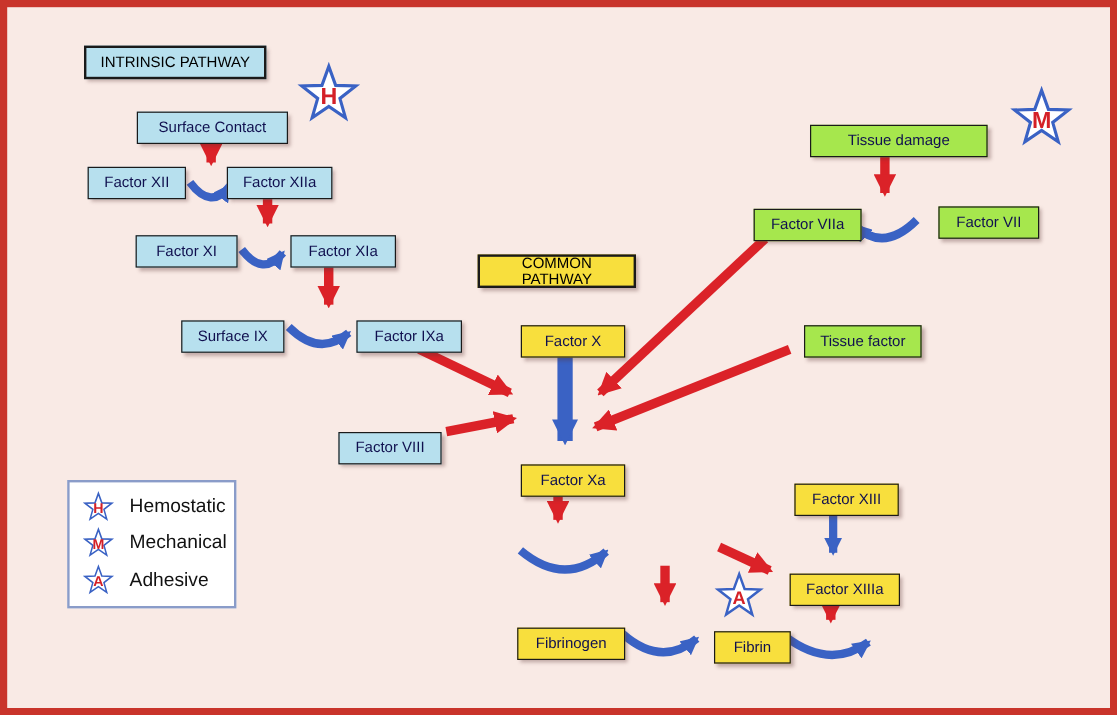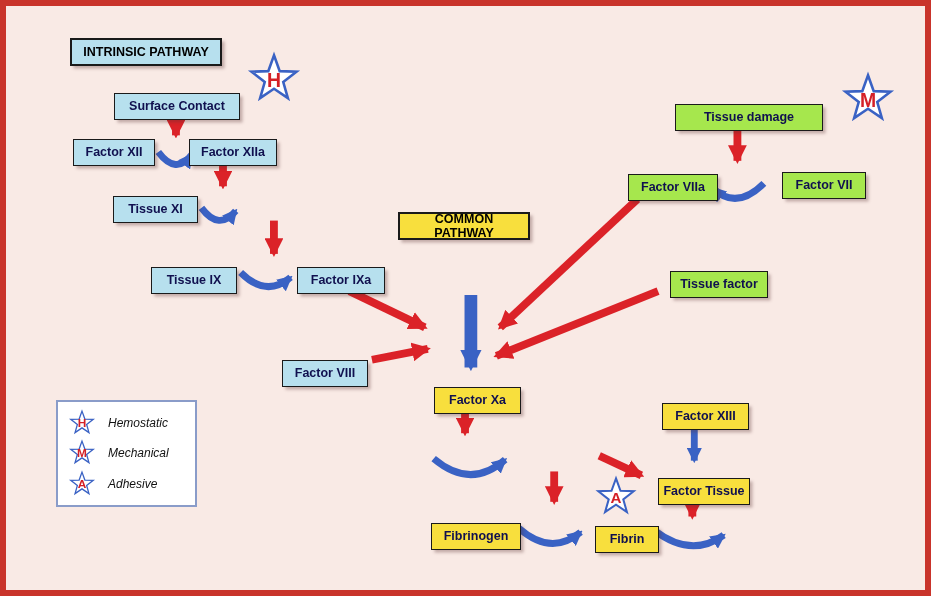--- a/index.html
+++ b/index.html
@@ -6,42 +6,42 @@
   html,body { margin:0; padding:0; background:#fff; font-family:"Liberation Sans", sans-serif; }
   .frame {
     position:relative; width:931px; height:596px;
     background:#f9eae5; border:6px solid #c9342b; overflow:hidden;
   }
   svg.arrows { position:absolute; left:0; top:0; width:100%; height:100%; z-index:1; }
   .box {
     position:absolute; z-index:2;
     display:flex; align-items:center; justify-content:center; text-align:center;
     border:1.6px solid #1a1a1a;
-    font-size:12.5px; font-weight:bold; color:#10104f; line-height:1.15;
+    font-size:12.5px; font-weight:normal; color:#10104f; line-height:1.15;
     padding:2px 4px;
     box-shadow:2.5px 2.5px 3px rgba(90,50,50,.35);
   }
   .blue   { background:#b7e0ee; }
   .yellow { background:#f8df3d; }
   .green  { background:#a6e74d; }
   .title  { border-width:2.6px; color:#000; }
   .r  { stroke:#db2228; stroke-width:8;  fill:none; marker-end:url(#ra); }
   .b  { stroke:#3a62c4; stroke-width:7;  fill:none; marker-end:url(#ba); }
   .bt { stroke:#3a62c4; stroke-width:13; fill:none; marker-end:url(#bt); }
   .star-svg { overflow:visible; }
   .star-svg polygon { fill:#ffffff; stroke:#3a62c4; stroke-width:2.4; }
   .star-svg text { fill:#d42027; font-weight:bold; font-size:18px; text-anchor:middle; font-family:"Liberation Sans",sans-serif; }
   .star-abs { position:absolute; z-index:3; }
   .legend {
     position:absolute; left:50px; top:394px; width:141px; height:107px; z-index:2;
     background:#fff; border:2px solid #8a9cc9;
     display:flex; flex-direction:column; justify-content:space-around; padding:6px 10px;
   }
   .legend-row { display:flex; align-items:center; gap:12px; }
-  .legend-label { font-size:12px; color:#111;font-style:italic; }
+  .legend-label { font-size:16px; color:#111; }
 </style>
 </head>
 <body>
 
 <div class="frame">
 
   <svg class="arrows" width="931" height="596" viewBox="0 0 931 596">
     <defs>
       <marker id="ra" viewBox="0 0 6 6" refX="5" refY="3" markerWidth="2.4" markerHeight="2.4" orient="auto">
         <path d="M0,0 L6,3 L0,6 Z" fill="#db2228"></path>
@@ -78,33 +78,35 @@
     <path class="b" d="M520,533 Q553,562 583,537"></path>
     <path class="b" d="M658,535 Q696,564 729,540"></path>
   </svg>
 
   <div class="box blue title" style="left:64px;top:32px;width:152px;height:28px">INTRINSIC PATHWAY</div>
   <div class="box yellow title" style="left:392px;top:206px;width:132px;height:28px">COMMON PATHWAY</div>
 
   <div class="box blue" style="left:108px;top:87px;width:126px;height:27px">Surface Contact</div>
   <div class="box blue" style="left:67px;top:133px;width:82px;height:27px">Factor XII</div>
   <div class="box blue" style="left:183px;top:133px;width:88px;height:27px">Factor XIIa</div>
-  <div class="box blue" style="left:107px;top:190px;width:85px;height:27px">Tissue XI</div>
-  <div class="box blue" style="left:145px;top:261px;width:86px;height:27px">Tissue IX</div>
+  <div class="box blue" style="left:107px;top:190px;width:85px;height:27px">Factor XI</div>
+  <div class="box blue" style="left:236px;top:190px;width:88px;height:27px">Factor XIa</div>
+  <div class="box blue" style="left:145px;top:261px;width:86px;height:27px">Surface IX</div>
   <div class="box blue" style="left:291px;top:261px;width:88px;height:27px">Factor IXa</div>
   <div class="box blue" style="left:276px;top:354px;width:86px;height:27px">Factor VIII</div>
 
   <div class="box green" style="left:669px;top:98px;width:148px;height:27px">Tissue damage</div>
   <div class="box green" style="left:622px;top:168px;width:90px;height:27px">Factor VIIa</div>
   <div class="box green" style="left:776px;top:166px;width:84px;height:27px">Factor VII</div>
   <div class="box green" style="left:664px;top:265px;width:98px;height:27px">Tissue factor</div>
 
+  <div class="box yellow" style="left:428px;top:265px;width:87px;height:27px">Factor X</div>
   <div class="box yellow" style="left:428px;top:381px;width:87px;height:27px">Factor Xa</div>
   <div class="box yellow" style="left:656px;top:397px;width:87px;height:27px">Factor XIII</div>
-  <div class="box yellow" style="left:652px;top:472px;width:92px;height:27px">Factor Tissue</div>
+  <div class="box yellow" style="left:652px;top:472px;width:92px;height:27px">Factor XIIIa</div>
   <div class="box yellow" style="left:425px;top:517px;width:90px;height:27px">Fibrinogen</div>
   <div class="box yellow" style="left:589px;top:520px;width:64px;height:27px">Fibrin</div>
 
   <svg class="star-svg star-abs" style="left:240px;top:45px" width="56" height="56" viewBox="-26 -26 52 52">
     <polygon points="0,-22 5.3,-7.3 20.9,-6.8 8.6,2.8 12.9,17.8 0,9 -12.9,17.8 -8.6,2.8 -20.9,-6.8 -5.3,-7.3"></polygon>
     <text x="0" y="7">H</text>
   </svg>
   <svg class="star-svg star-abs" style="left:834px;top:65px" width="56" height="56" viewBox="-26 -26 52 52">
     <polygon points="0,-22 5.3,-7.3 20.9,-6.8 8.6,2.8 12.9,17.8 0,9 -12.9,17.8 -8.6,2.8 -20.9,-6.8 -5.3,-7.3"></polygon>
     <text x="0" y="7">M</text>

